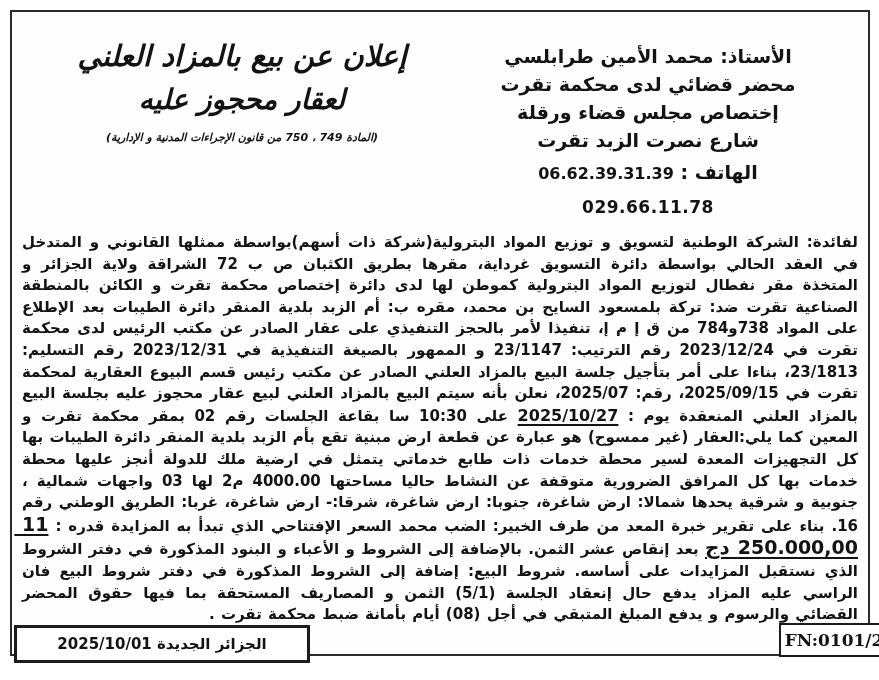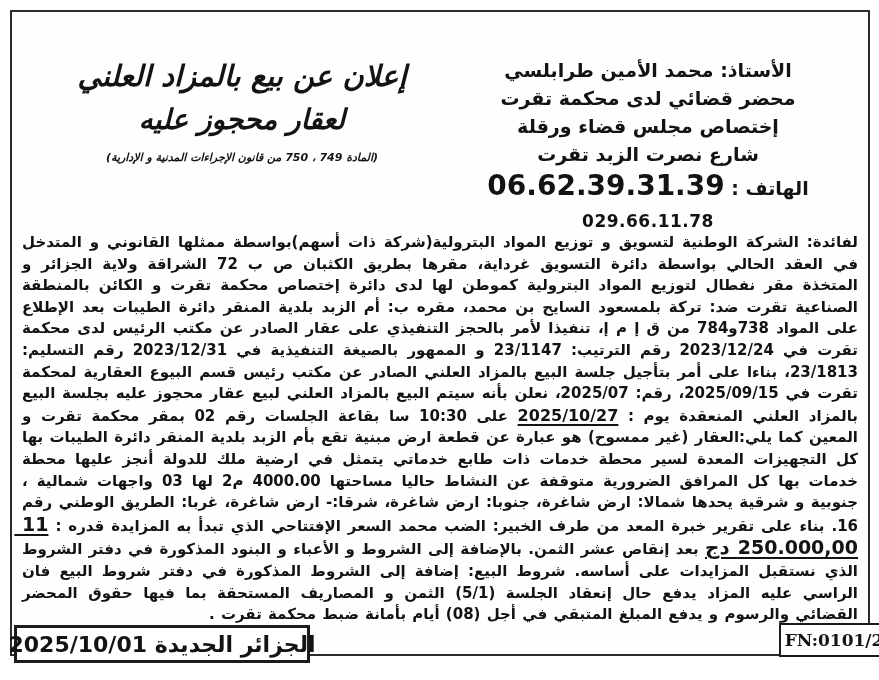--- a/index.html
+++ b/index.html
@@ -8,30 +8,30 @@
     background:#ffffff;color:#131313;
     font-family:"DejaVu Sans",sans-serif;
     -webkit-font-smoothing:antialiased;
   }
   .frame{
     position:absolute;left:10px;top:10px;width:856px;height:642px;
     border:2px solid #2b2b2b;background:#fffefe;
   }
   
   .bailiff{
-    position:absolute;right:48px;top:44px;width:344px;
+    position:absolute;right:48px;top:30px;width:344px;
     direction:rtl;text-align:center;font-weight:bold;
     font-size:19px;line-height:28px;letter-spacing:0;
   }
   .phone-line{margin-top:2px;font-size:19px;line-height:32px;white-space:nowrap;}
-  .phone-number{direction:ltr;unicode-bidi:isolate;font-size:28px;letter-spacing:.5px;}
+  .phone-number{direction:ltr;unicode-bidi:isolate;font-size:16px;letter-spacing:.5px;}
   .phone2{font-size:17px;line-height:34px;letter-spacing:.5px;direction:ltr;unicode-bidi:isolate;}
   
   .title-block{
-    position:absolute;left:40px;top:44px;width:380px;
+    position:absolute;left:40px;top:24px;width:380px;
     direction:rtl;text-align:center;font-weight:bold;font-style:italic;
   }
   .title-l1{font-size:29px;line-height:40px;}
   .title-l2{font-size:28px;line-height:40px;margin-top:4px;}
   .title-l3{font-size:11px;line-height:20px;margin-top:8px;}
   
   .body-text{
     position:absolute;left:10px;right:10px;top:220px;
     direction:rtl;text-align:justify;
     font-size:15px;font-weight:bold;line-height:21.6px;
@@ -54,21 +54,21 @@
   }
   .signature{
     direction:rtl;text-align:left;padding-left:34px;margin-top:6px;
     font-size:18px;font-weight:bold;
   }
   
   .news-box{
     position:absolute;left:2px;top:613px;width:290px;height:32px;
     background:#ffffff;border:3px solid #1c1c1c;z-index:3;
     display:flex;align-items:center;justify-content:center;
-    direction:rtl;font-weight:bold;font-size:22px;white-space:nowrap;
+    direction:rtl;font-weight:bold;font-size:15px;white-space:nowrap;
   }
   .ref-box{
     position:absolute;left:767px;top:611px;width:118px;height:30px;
     background:#ffffff;border:2px solid #1c1c1c;z-index:3;
     display:flex;align-items:center;justify-content:center;
     direction:ltr;font-family:"DejaVu Serif",serif;font-weight:bold;font-size:17px;
   }
 </style>
 </head>
 <body>

